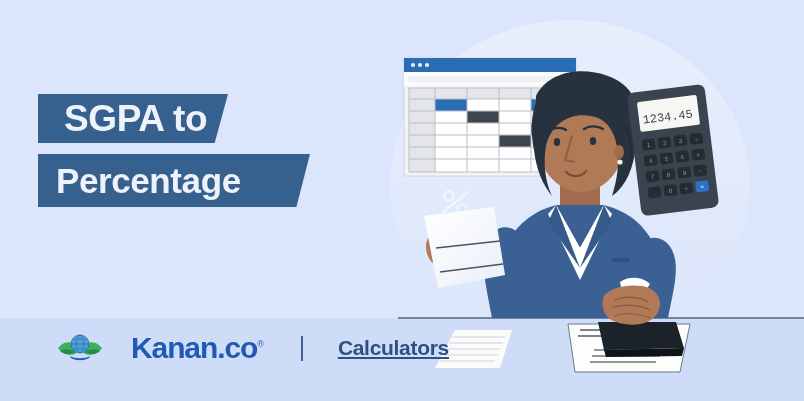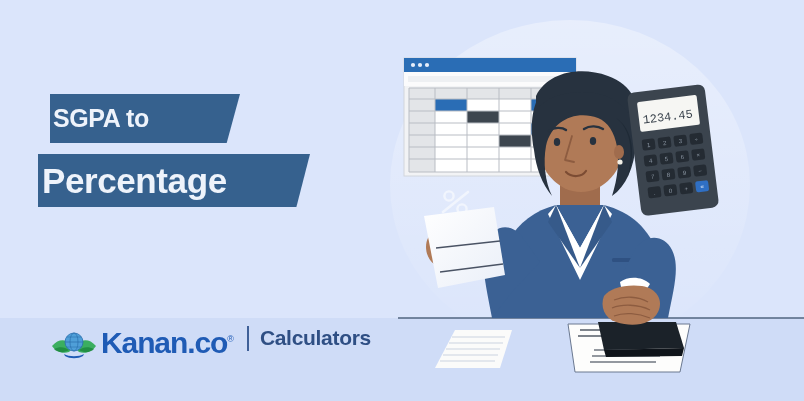--- a/index.html
+++ b/index.html
@@ -38,43 +38,43 @@
     display: flex;
     align-items: center;
     letter-spacing: -0.4px;
     box-sizing: border-box;
   }
   .tagband.b1 {
     left: 38px;
     top: 94px;
     height: 49px;
     width: 190px;
-    padding-left: 3px;
-    font-size: 25px;
+    padding-left: 26px;
+    font-size: 37px;
     clip-path: polygon(0 0, 100% 0, 93% 100%, 0 100%);
-    margin-left: 12px;
   }
   .tagband.b2 {
     left: 38px;
     top: 154px;
     height: 53px;
     width: 272px;
-    padding-left: 4px;
+    padding-left: 18px;
     font-size: 35px;
     clip-path: polygon(0 0, 100% 0, 95% 100%, 0 100%);
   }
 
   
   .logo-row {
     position: absolute;
-    left: 50px;
+    left: 56px;
     top: 326px;
     display: flex;
-    align-items: flex-start;
+    align-items: center;
     height: 44px;
+    gap: 24px;
   }
   .logo-mark {
     width: 48px;
     height: 40px;
     position: relative;
     flex: 0 0 auto;
   }
   .logo-word {
     font-size: 30px;
     font-weight: bold;
@@ -94,20 +94,21 @@
     height: 25px;
     background: #3f6098;
     margin: 0 11px 0 13px;
     flex: 0 0 auto;
   }
   .logo-sub {
     font-size: 21px;
     font-weight: bold;
     color: #2f4f84;
     letter-spacing: -0.3px;
+    text-decoration: underline;
   }
 
   
   .illo {
     position: absolute;
     left: 0;
     top: 0;
     width: 804px;
     height: 401px;
   }

